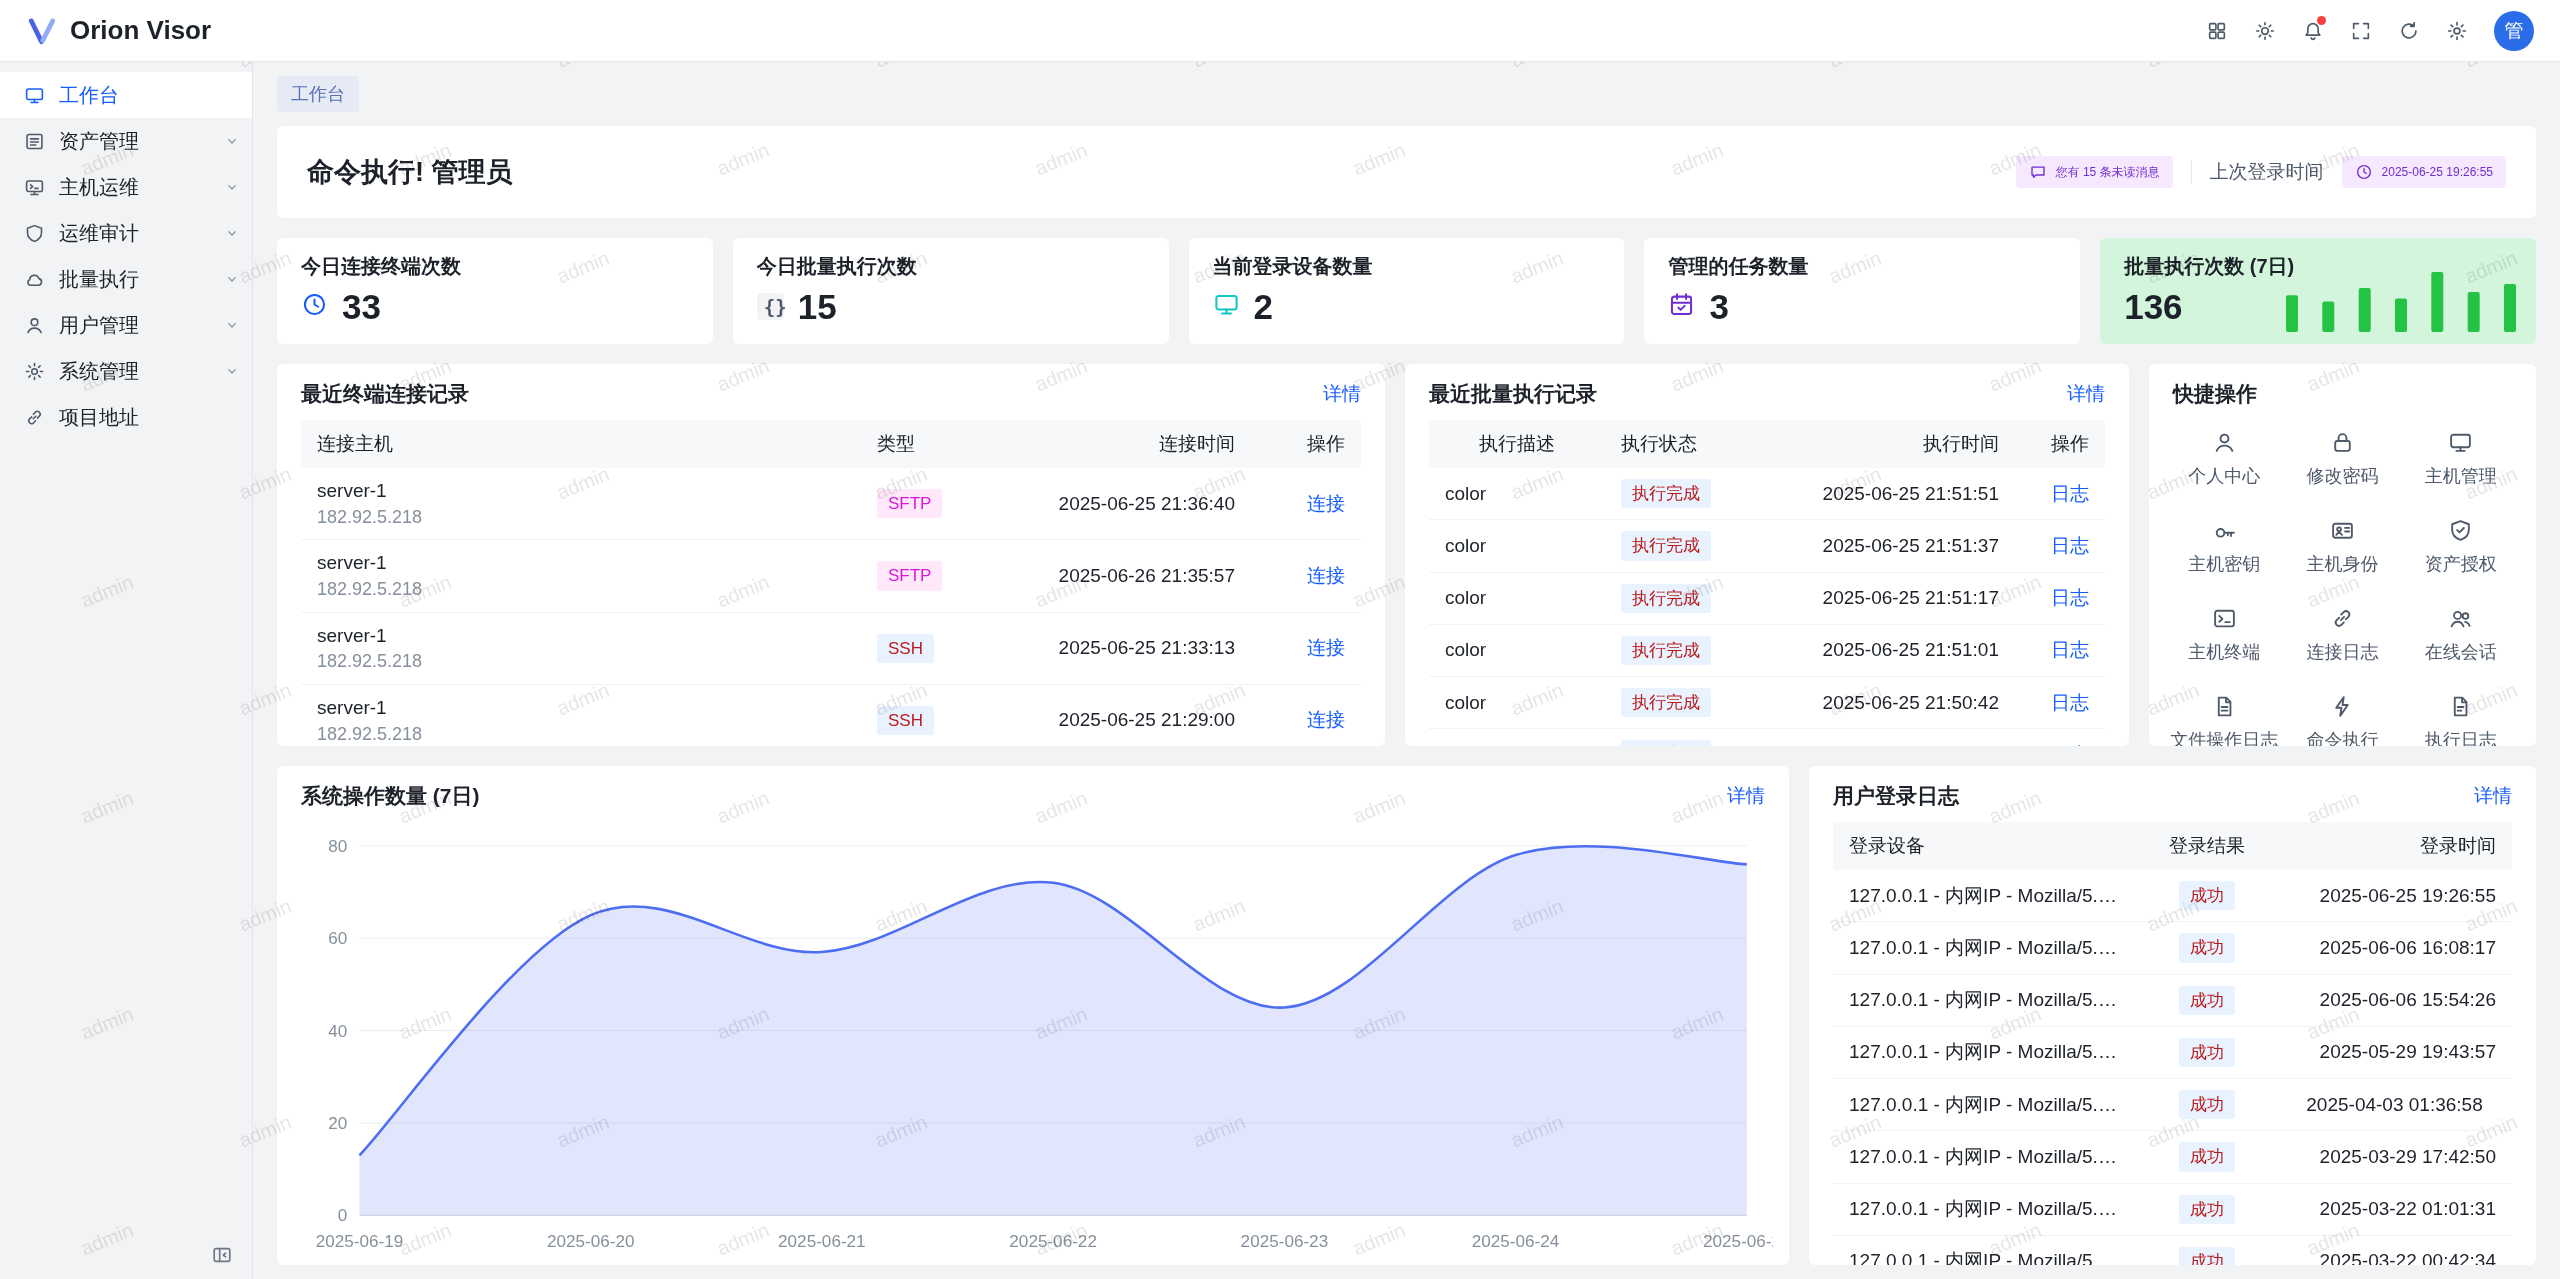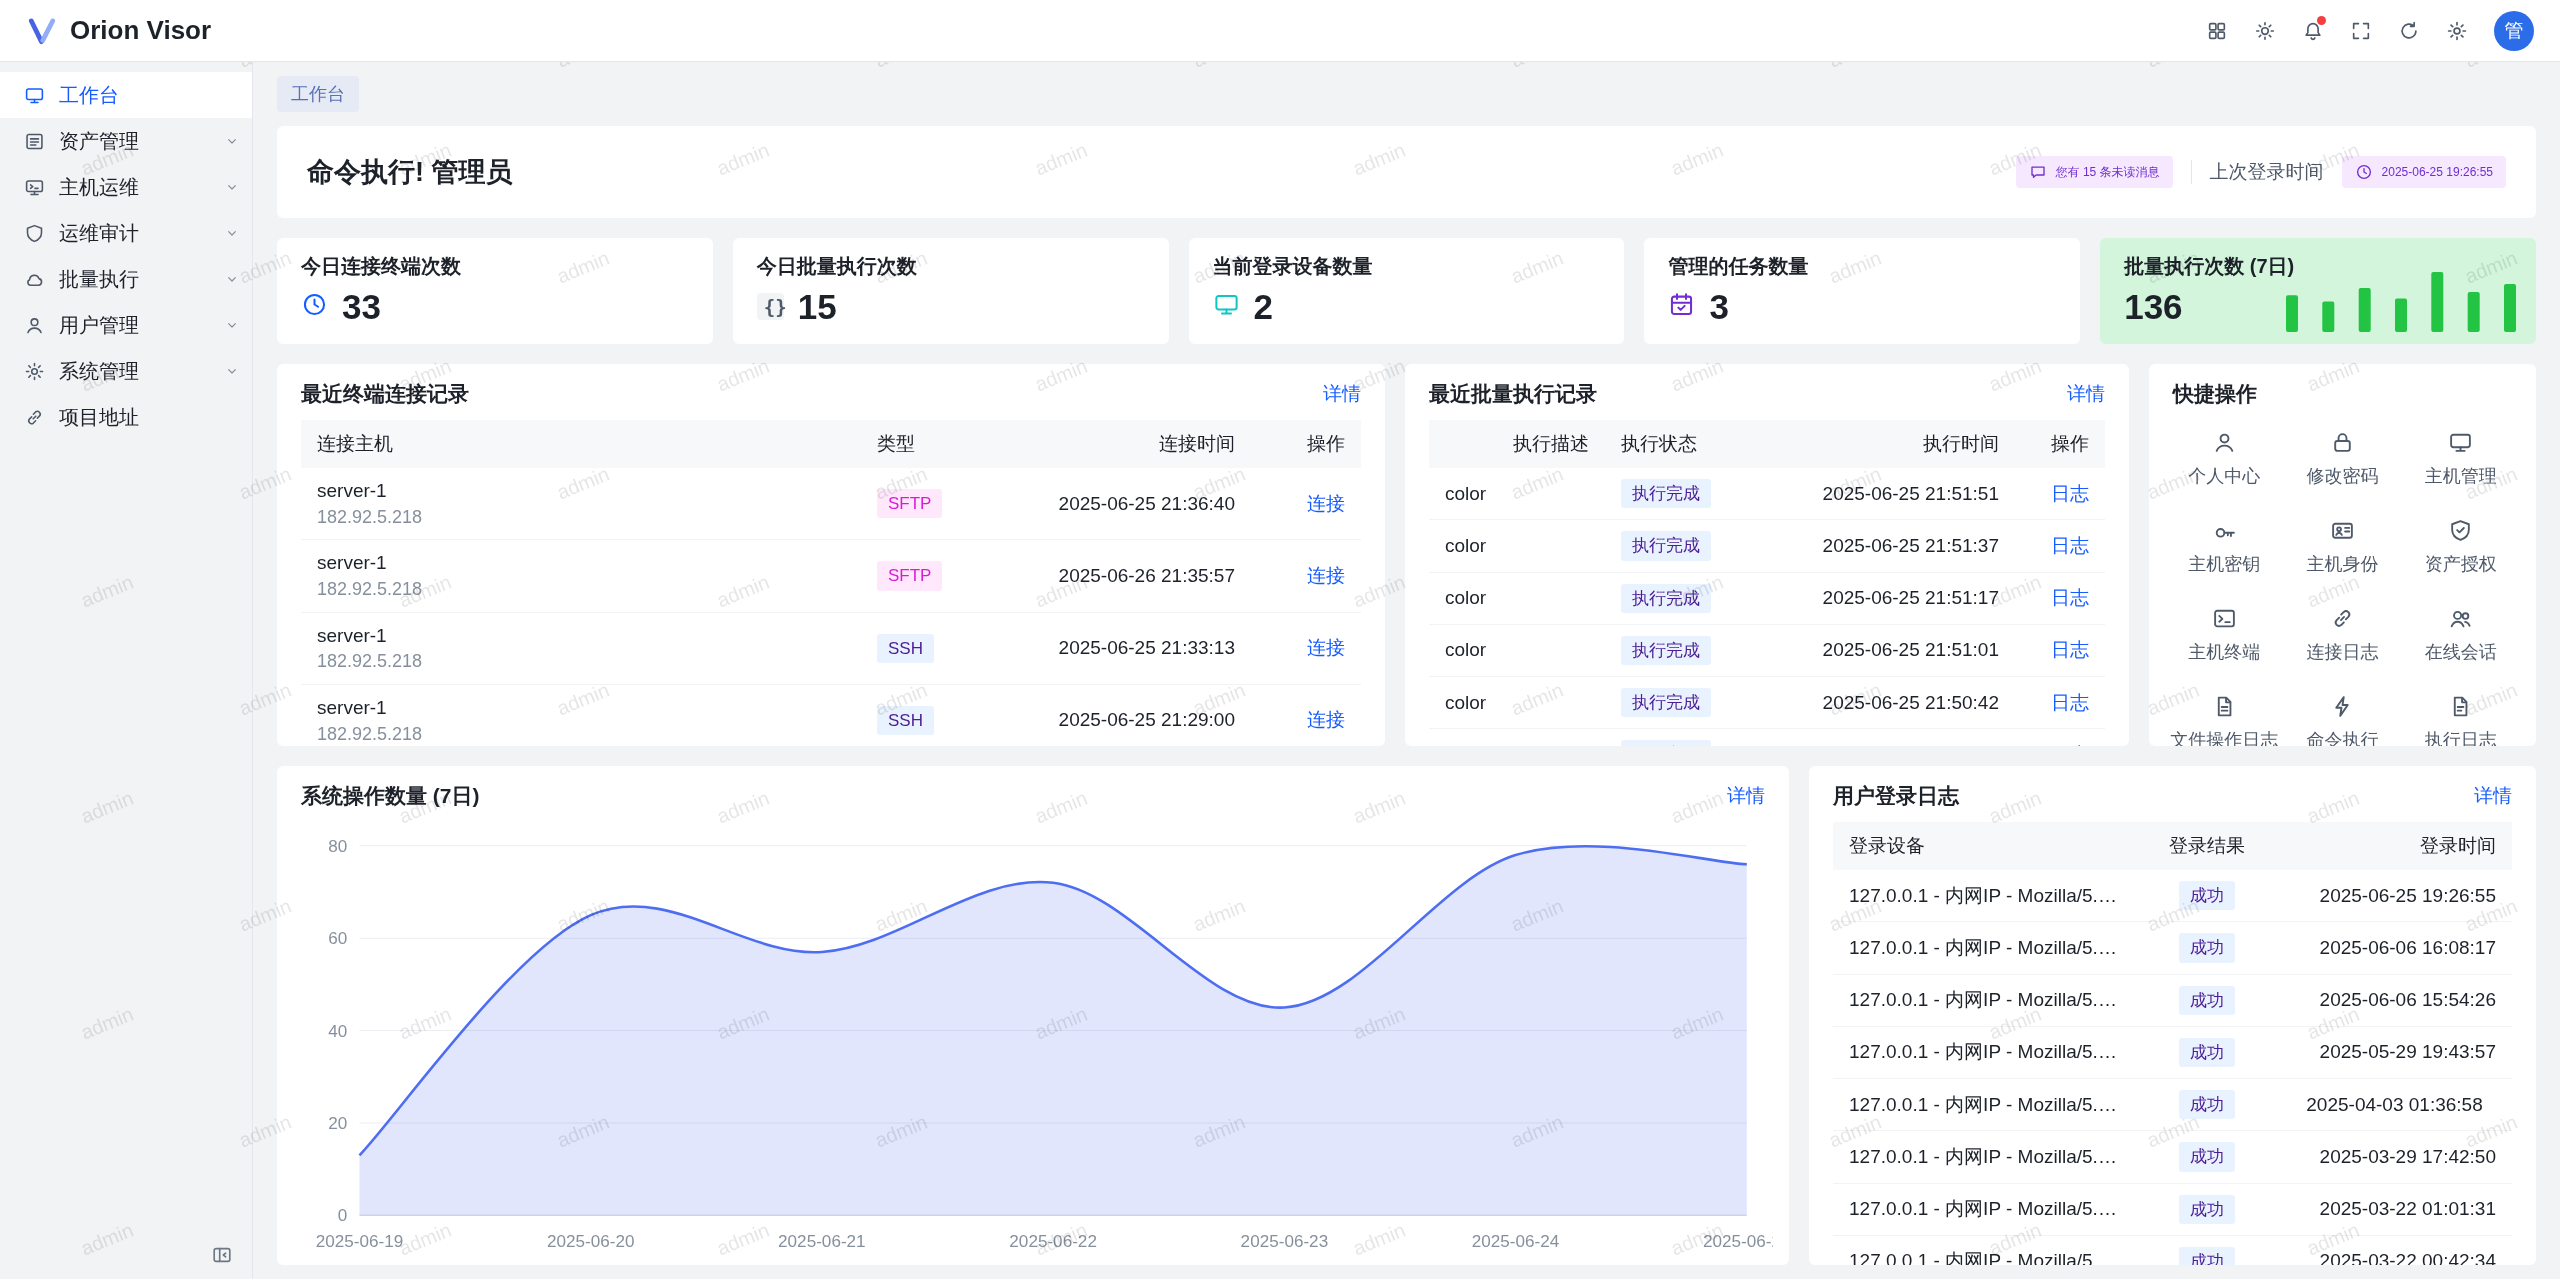--- a/index.html
+++ b/index.html
@@ -73,21 +73,21 @@
   .detail-link{color:#165DFF;font-size:19px;cursor:pointer}
   .card-body{padding:0 24px 14px}
   table.tbl{width:100%;border-collapse:collapse;font-size:19px;table-layout:fixed}
   .tbl thead th{background:#F7F8FA;font-weight:500;color:#1D2129;padding:11px 16px;white-space:nowrap}
   .tbl tbody td{padding:11px 16px;border-bottom:1px solid #F2F3F5;white-space:nowrap;overflow:hidden;
     text-overflow:ellipsis;color:#1D2129}
   .host-name{line-height:1.25}
   .host-ip{color:#86909C;font-size:18px;line-height:1.25;margin-top:3px}
   .tag{display:inline-block;padding:4px 11px;font-size:17px;border-radius:3px;line-height:1.25}
   .tag-sftp{background:#FFE8FB;color:#D91AD9}
-  .tag-blue{background:#E8F3FF;color:#4c1d95}
+  .tag-blue{background:#E8F3FF;color:#b91c1c}
   .link{color:#165DFF;cursor:pointer}
   
   .quick-grid{display:grid;grid-template-columns:repeat(3,1fr);row-gap:30px;padding:10px 16px 18px}
   .quick-item{display:flex;flex-direction:column;align-items:center;gap:9px;font-size:18px;color:#4E5969;
     cursor:pointer;text-align:center}
   .quick-item .icon{width:25px;height:25px}
   
   .bottom-row{display:flex;gap:20px;flex:1;min-height:0}
   .bottom-row .card{overflow:hidden;display:flex;flex-direction:column}
   .card-chart{flex:0 0 1512px}
@@ -389,21 +389,21 @@
         <div class="card-body">
             <table class="tbl" id="batch-table">
               <colgroup>
                 <col style="width:auto">
                 <col style="width:160px">
                 <col style="width:250px">
                 <col style="width:90px">
               </colgroup>
               <thead>
                 <tr>
-                  <th style="text-align:right">执行描述</th>
+                  <th style="text-align:center">执行描述</th>
                   <th style="text-align:left">执行状态</th>
                   <th style="text-align:right">执行时间</th>
                   <th style="text-align:right">操作</th>
                 </tr>
               </thead>
               <tbody>
                 <tr>
                   <td style="text-align:left">color</td>
                   <td style="text-align:left"><span class="tag tag-blue">执行完成</span></td>
                   <td style="text-align:right">2025-06-25 21:51:51</td>

